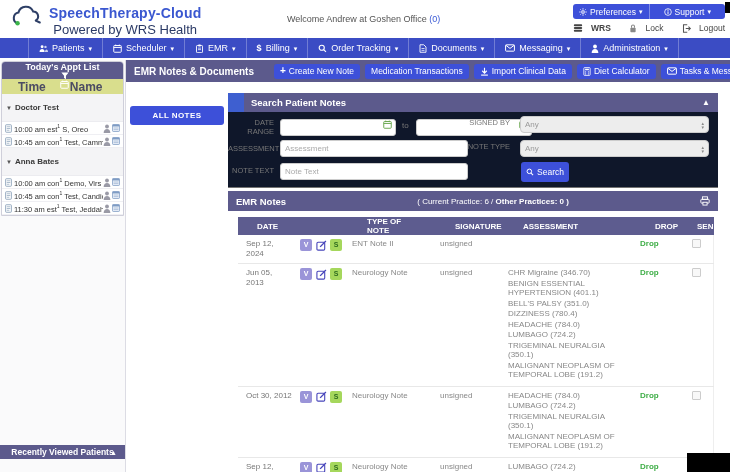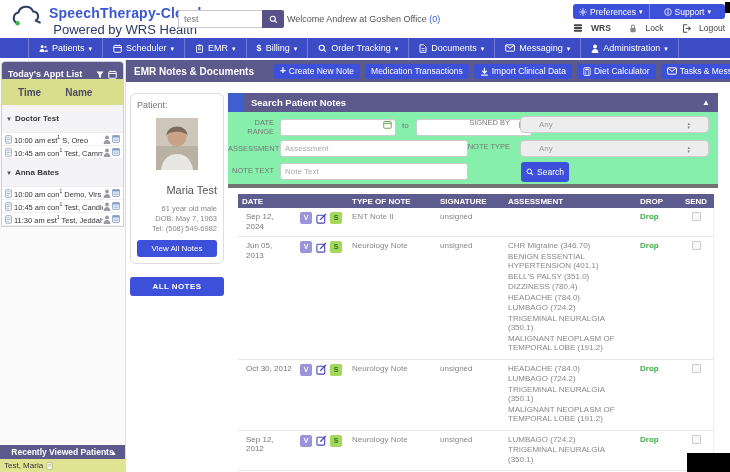--- a/index.html
+++ b/index.html
@@ -29,24 +29,24 @@
   .caret { font-size:7px; line-height:1; }
 
   
   #navbar { position:absolute; top:38px; left:0; right:0; height:20px; background:#3b4cc4; display:flex; padding-left:28px; }
   .nav-item { display:flex; align-items:center; gap:4px; color:#fff; font-size:9px; padding:0 10px; border-right:1px solid rgba(255,255,255,.28); cursor:pointer; }
   .nav-item:first-child { border-left:1px solid rgba(255,255,255,.28); }
 
   
   #sidebar { position:absolute; top:60px; left:0; width:126px; bottom:0; background:#fafafb; border-right:1px solid #dcdce4; }
   #appt-panel { margin:1px 1px 0 1px; border:1px solid #cfcfda; border-radius:4px 4px 0 0; overflow:hidden; background:#fff; }
-  #appt-header { height:17px; background:#5c5a8c; color:#fff; display:flex; align-items:flex-end; padding:0 6px; }
+  #appt-header { height:17px; background:#5c5a8c; color:#fff; display:flex; align-items:center; padding:0 6px;flex-direction:column; }
   #appt-title { font-size:9px; font-weight:bold; flex:1; }
   #appt-header .icn { margin-left:4px; cursor:pointer; }
-  #appt-cols { height:26px; background:#d9de8d; display:flex; font-size:10px; font-weight:bold; color:#4b4b63; align-items:center; }
+  #appt-cols { height:15px; background:#d9de8d; display:flex; font-size:12px; font-weight:bold; color:#4b4b63; align-items:center; }
   #col-time { margin-left:16px; }
   #col-name { margin-left:24px; }
   .appt-group { height:28px; display:flex; align-items:center; gap:3px; font-size:8px; font-weight:bold; color:#3a3a3a; padding:0 4px; background:#f4f4f6; border-bottom:1px solid #ececf0; cursor:pointer; }
   .gcaret { font-size:6px; color:#555; }
   .appt-row { height:13px; display:flex; align-items:center; font-size:7.5px; color:#333; padding:0 3px; border-bottom:1px solid #efeff3; cursor:pointer; white-space:nowrap; }
   .appt-text { margin-left:2px; flex:1; overflow:hidden; }
   .appt-text sup { font-size:5px; }
   .appt-icons { display:flex; gap:1px; }
   #recent-header { position:absolute; bottom:13px; left:0; width:125px; height:14px; background:#5c5a8c; color:#fff; font-size:8.5px; font-weight:bold; display:flex; align-items:center; justify-content:center; gap:10px; }
   #recent-header .caret { position:absolute; right:8px; }
@@ -68,41 +68,41 @@
   #pt-demo { margin-top:8px; }
   #view-all-btn { width:100%; height:17px; margin-top:6px; background:#3d50d9; color:#fff; border:none; border-radius:3px; font-size:8px; cursor:pointer; }
   #all-notes-btn { width:100%; height:19px; margin-top:13px; background:#3d50d9; color:#fff; border:none; border-radius:3px; font-size:8px; font-weight:bold; letter-spacing:.4px; cursor:pointer; }
 
   
   #right-panel { position:absolute; left:102px; right:12px; top:33px; bottom:0; }
   #search-header { height:19px; background:#5c5a8c; display:flex; align-items:center; color:#fff; }
   #search-accent { width:16px; height:19px; background:#3e5fd0; }
   #search-title { font-size:9.5px; font-weight:bold; margin-left:7px; flex:1; }
   #search-collapse { margin-right:8px; font-size:8px; cursor:pointer; }
-  #search-form { position:relative; height:76px; border-bottom:4px solid #737373; background:#86efac; }
+  #search-form { position:relative; height:76px; border-bottom:1px solid #737373; background:#0f172a; }
   .f-label { position:absolute; width:46px; font-size:7.5px; color:#777; text-align:right; line-height:9px; }
   .f-input { position:absolute; height:17px; border:1px solid #ccc; border-radius:3px; font-size:8px; color:#555; padding:0 4px; outline:none; background:#fff; }
   .f-input::placeholder { color:#aaa; }
   .cal-wrap { position:absolute; height:17px; }
   .cal-wrap input { width:100%; height:17px; border:1px solid #ccc; border-radius:3px; font-size:8px; padding:0 18px 0 4px; outline:none; }
   .cal-wrap .icn { position:absolute; right:4px; top:4px; }
   .f-to { position:absolute; font-size:8px; color:#777; }
-  .f-select { position:absolute; height:17px; background:#ededed; border:1px solid #ccc; border-radius:4px; font-size:8px; color:#999; display:flex; align-items:center; padding:0 18px; cursor:pointer; }
+  .f-select { position:absolute; height:17px; background:#ededed; border:1px solid #ccc; border-radius:4px; font-size:8px; color:#999; display:flex; align-items:center; padding:0 4px; cursor:pointer; }
   .f-select .spin { margin-left:auto; display:flex; flex-direction:column; font-size:5px; line-height:4px; color:#888; }
   #search-btn { position:absolute; left:293px; top:50px; width:48px; height:20px; background:#3d50d9; color:#fff; border:none; border-radius:3px; font-size:8.5px; display:flex; align-items:center; justify-content:center; gap:3px; cursor:pointer; }
 
   #emr-header { margin-top:3px; height:20px; background:#5c5a8c; color:#fff; display:flex; align-items:center; padding:0 8px; }
   #emr-title { font-size:9.5px; font-weight:bold; }
   #emr-counts { flex:1; text-align:center; font-size:8px; }
   #emr-counts b { font-weight:bold; }
   #emr-print { cursor:pointer; }
 
   #emr-table-wrap { margin:6px 4px 0 10px; border-right:1px solid #eee; }
   table { width:476px; border-collapse:collapse; table-layout:fixed; }
-  thead th { background:#5d5c8f; color:#fff; font-size:8px; font-weight:bold; height:14px; text-align:left; padding:0 4px; }
+  thead th { background:#5d5c8f; color:#fff; font-size:8px; font-weight:bold; height:14px; text-align:left; padding:0 19px; }
   th.c-send, td.c-send { text-align:center; }
   tbody td { border-bottom:1px solid #e8e8e8; padding:4px 4px 5px; vertical-align:top; font-size:8px; color:#888; line-height:9.5px; }
   td.c-date { padding-left:8px; color:#777; }
   .c-icons-cell { display:flex; gap:3px; }
   .ibtn { width:12px; height:12px; border-radius:2px; display:inline-flex; align-items:center; justify-content:center; font-size:7px; font-weight:bold; cursor:pointer; }
   .ibtn.v { background:#9a94d8; color:#fff; }
   .ibtn.s { background:#a5d75c; color:#2f6b1f; }
   .ibtn.e { background:transparent; }
   .adx { margin-bottom:1px; }
   .drop-link { color:#3fae47; font-weight:bold; cursor:pointer; }
@@ -125,31 +125,20 @@
           <path d="M31 17.5 l4.5 2.2" stroke="#2e3f66" stroke-width="2.3" stroke-linecap="round"></path>
           <circle cx="10.5" cy="20.5" r="2.5" fill="#3cb54a"></circle>
         </svg>
       </span>
       <div id="logo-text">
         <div id="logo-title">SpeechTherapy-Cloud</div>
         <div id="logo-sub">Powered by WRS Health</div>
       </div>
     </div>
 
-    <div id="global-search">
-      <input value="test" style="">
-      <button>
-        <span class="icn">
-          <svg width="9" height="9" viewBox="0 0 12 12">
-              <circle cx="5" cy="5" r="3.4" fill="none" stroke="#fff" stroke-width="1.5"></circle>
-              <line x1="7.6" y1="7.6" x2="10.6" y2="10.6" stroke="#fff" stroke-width="1.6"></line>
-            </svg>
-        </span>
-      </button>
-    </div>
 
     <div id="welcome">
       <span>Welcome Andrew at Goshen Office</span>
       <a href="#">(0)</a>
     </div>
 
     <div id="top-right">
       <div id="tr-buttons">
         <button class="tr-btn">
           <span class="icn">
@@ -470,30 +459,20 @@
                 </svg>
               </span>
             </span>
           </div>
         </div>
     </div>
     <div id="recent-header">
       <span>Recently Viewed Patients</span>
       <span class="caret">▲</span>
     </div>
-    <div id="recent-row">
-      <span>Test, Maria</span>
-      <span class="icn">
-        <svg width="7" height="8" viewBox="0 0 8 10">
-            <rect x="0.7" y="0.7" width="6.6" height="8.6" rx="1" fill="#fff" stroke="#9a9a6a" stroke-width="0.8"></rect>
-            <line x1="2" y1="3" x2="6" y2="3" stroke="#9a9a6a" stroke-width="0.7"></line>
-            <line x1="2" y1="5" x2="6" y2="5" stroke="#9a9a6a" stroke-width="0.7"></line>
-          </svg>
-      </span>
-    </div>
   </aside>
 
   <main id="main">
     <div id="toolbar">
       <span id="toolbar-title">EMR Notes &amp; Documents</span>
       <span id="toolbar-buttons" style="display:flex;gap:5px;">
           <button class="tb-btn">
             <span class="icn ">
               <b style="color:#fff;font-size:10px;line-height:1">+</b>
             </span>
@@ -533,35 +512,20 @@
                 <rect x="0.7" y="0.7" width="10.6" height="7.6" rx="0.8" fill="none" stroke="#fff" stroke-width="1.2"></rect>
                 <path d="M1 1.2 L6 5 L11 1.2" fill="none" stroke="#fff" stroke-width="1.2"></path>
               </svg>
             </span>
             <span>Tasks &amp; Messages</span>
           </button>
         </span>
     </div>
 
     <div id="patient-col">
-      <div id="patient-card">
-        <div id="patient-label">Patient:</div>
-        <svg id="patient-photo" viewBox="0 0 42 52">
-          <rect width="42" height="52" fill="#cfc6bb"></rect>
-          <rect y="28" width="42" height="24" fill="#b9b1a4"></rect>
-          <circle cx="21" cy="19" r="9.5" fill="#c9a287"></circle>
-          <path d="M21 8.5c-6.5 0-11 4.5-10.5 10 0-6.5 21-6.5 21 0 .5-5.5-4-10-10.5-10z" fill="#7c6b5c"></path>
-          <path d="M5 52c1.5-12 9-16 16-16s14.5 4 16 16z" fill="#e9e7e3"></path>
-        </svg>
-        <div id="patient-name">Maria Test</div>
-        <div id="pt-demo" class="pt-line">61 year old male</div>
-        <div class="pt-line">DOB: May 7, 1963</div>
-        <div class="pt-line">Tel: (508) 549-6982</div>
-        <button id="view-all-btn">View All Notes</button>
-      </div>
       <button id="all-notes-btn">ALL NOTES</button>
     </div>
 
     <div id="right-panel">
       <div id="search-header">
         <span id="search-accent"></span>
         <span id="search-title">Search Patient Notes</span>
         <span id="search-collapse">▲</span>
       </div>
 
@@ -619,20 +583,34 @@
           <span class="icn">
             <svg width="8" height="8" viewBox="0 0 12 12">
                 <circle cx="5" cy="5" r="3.4" fill="none" stroke="#fff" stroke-width="1.5"></circle>
                 <line x1="7.6" y1="7.6" x2="10.6" y2="10.6" stroke="#fff" stroke-width="1.6"></line>
               </svg>
           </span>
           <span>Search</span>
         </button>
       </div>
 
+      <div id="emr-header">
+        <span id="emr-title">EMR Notes</span>
+        <span id="emr-counts">
+          <span>( Current Practice: 6 /</span>
+          <b>Other Practices: 0 )</b>
+        </span>
+        <span id="emr-print" class="icn">
+          <svg width="10" height="10" viewBox="0 0 12 12">
+              <rect x="3" y="1" width="6" height="3" fill="none" stroke="#fff" stroke-width="1.1"></rect>
+              <rect x="1" y="4" width="10" height="4.5" rx="0.8" fill="none" stroke="#fff" stroke-width="1.1"></rect>
+              <rect x="3.5" y="7.5" width="5" height="3.4" fill="#5c5a8c" stroke="#fff" stroke-width="1.1"></rect>
+            </svg>
+        </span>
+      </div>
 
       <div id="emr-table-wrap">
         <table>
           <colgroup>
             <col style="width:58px">
               <col style="width:52px">
               <col style="width:88px">
               <col style="width:68px">
               <col style="width:132px">
               <col style="width:42px">

